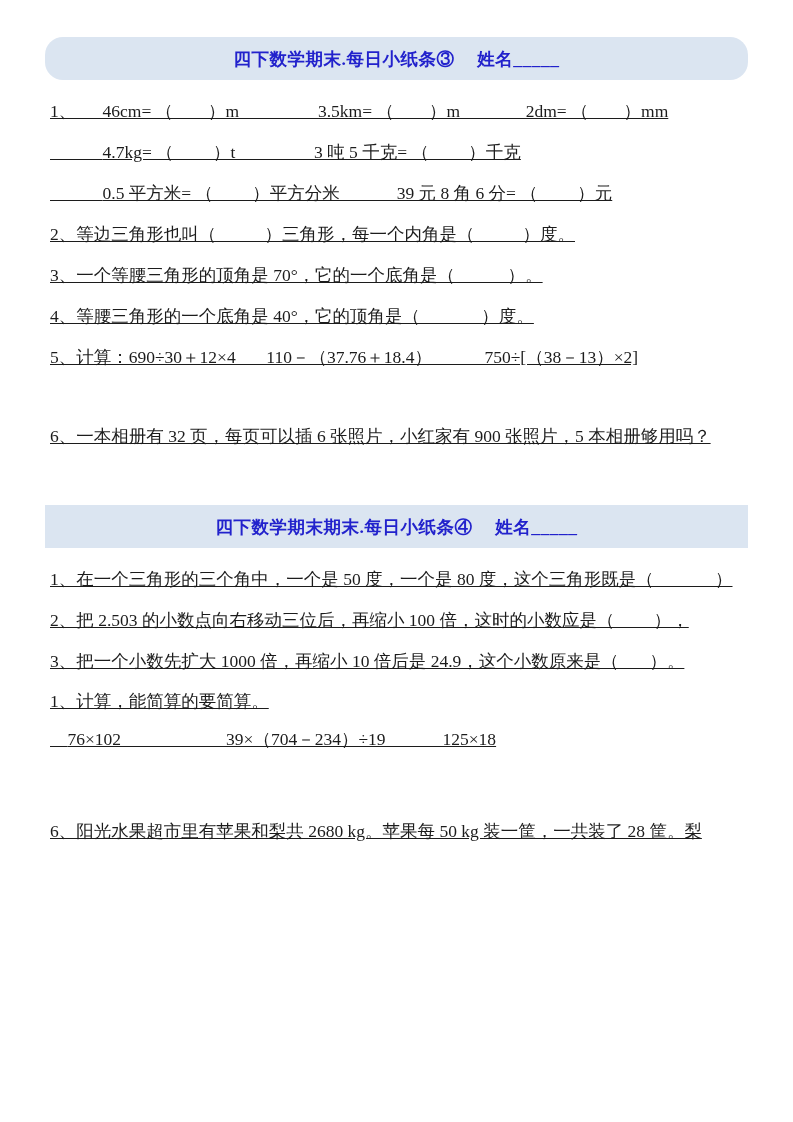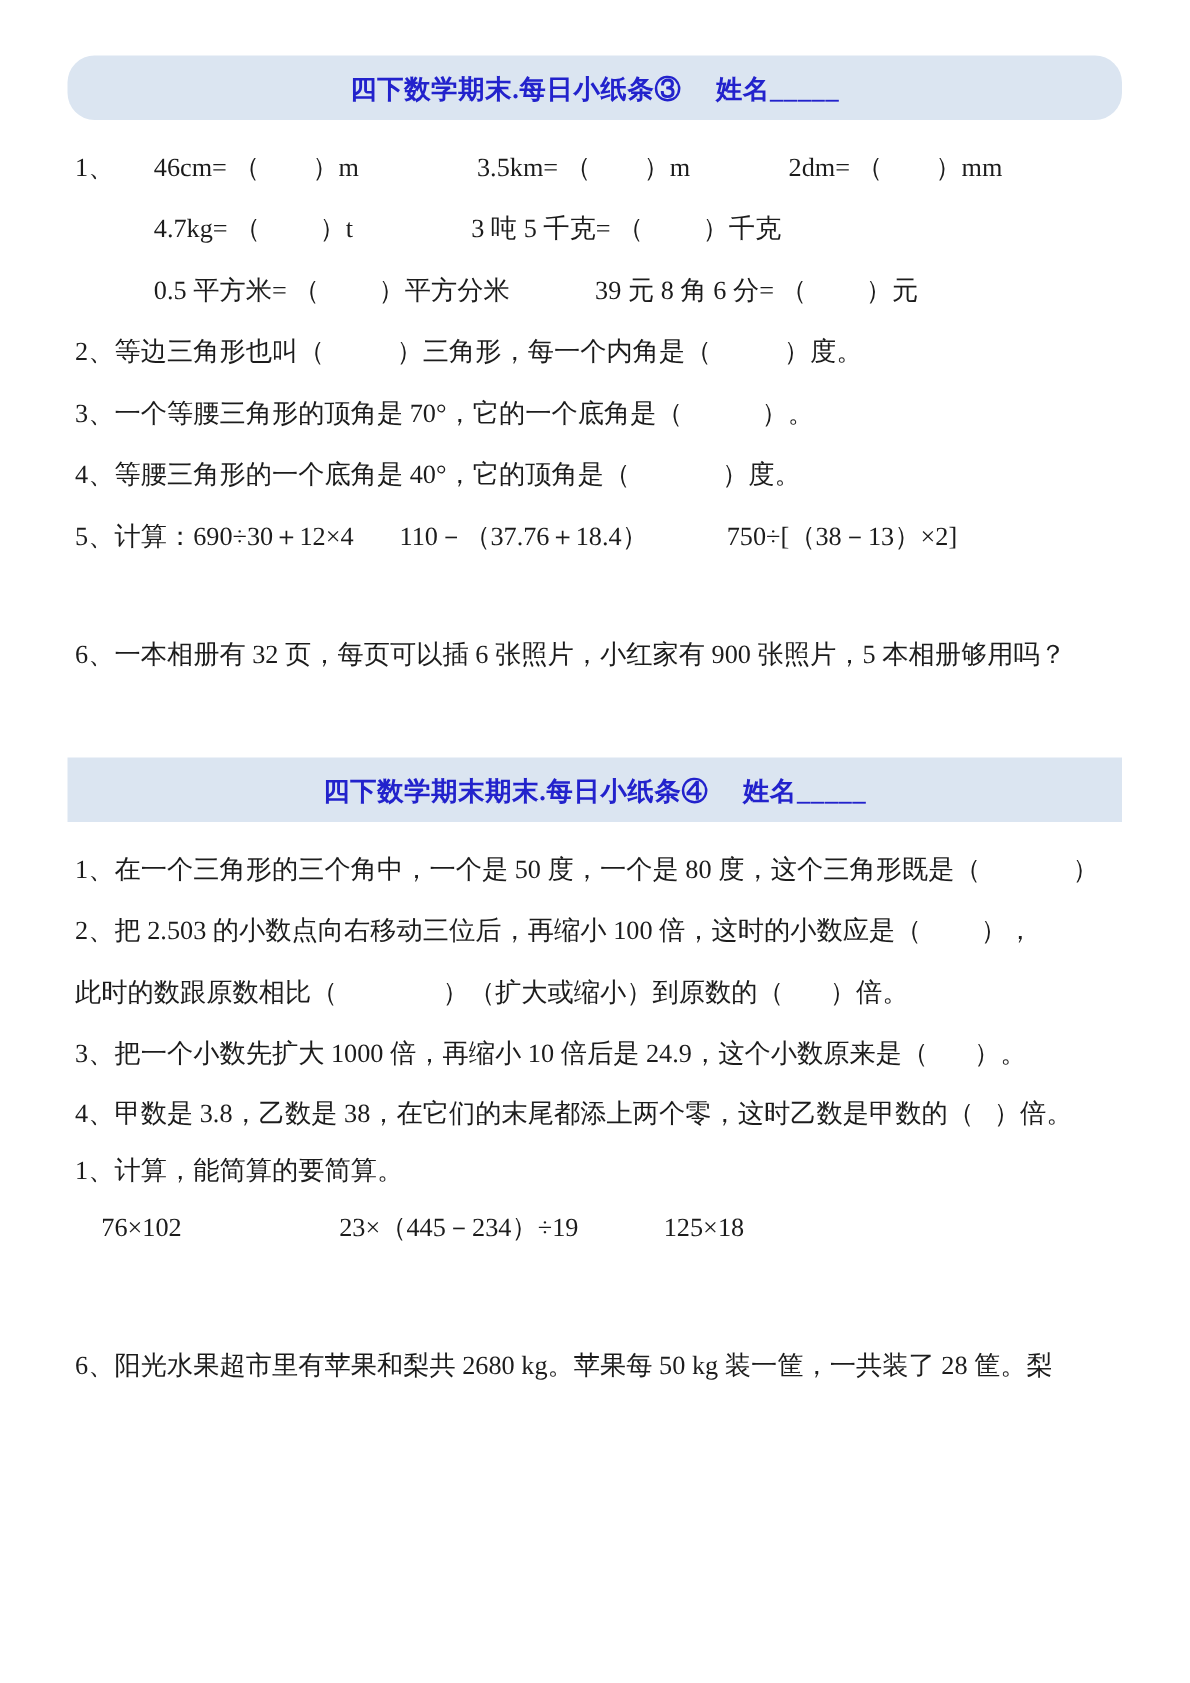--- a/index.html
+++ b/index.html
@@ -34,20 +34,21 @@
   }
   .header-title {
     color: #2222cc;
     font-weight: bold;
     font-size: 17.5px;
     letter-spacing: 0.5px;
     white-space: pre;
   }
   .body-lines {
     margin: 0 45px 0 50px;
+    text-decoration: underline;
   }
   .line {
     font-size: 17.5px;
     line-height: 41px;
     min-height: 41px;
     white-space: pre-wrap;
     color: #1c1c1c;
   }
   .line.first-after-header {
     margin-top: 11px;
@@ -87,21 +88,19 @@
     <div class="line gap-before-q6">6、一本相册有 32 页，每页可以插 6 张照片，小红家有 900 张照片，5 本相册够用吗？</div>
   </div>
 
   <div class="header-bar second">
     <span class="header-title">四下数学期末期末.每日小纸条④　 姓名_____</span>
   </div>
 
   <div class="body-lines">
     <div class="line first-after-header">1、在一个三角形的三个角中，一个是 50 度，一个是 80 度，这个三角形既是（              ）</div>
     <div class="line">2、把 2.503 的小数点向右移动三位后，再缩小 100 倍，这时的小数应是（         ），</div>
-    <div class="line">此时的数跟原数相比（                ）（扩大或缩小）到原数的（       ）倍。</div>
     <div class="line">3、把一个小数先扩大 1000 倍，再缩小 10 倍后是 24.9，这个小数原来是（       ）。</div>
-    <div class="line tight">4、甲数是 3.8，乙数是 38，在它们的末尾都添上两个零，这时乙数是甲数的（   ）倍。</div>
     <div class="line tight">1、计算，能简算的要简算。</div>
-    <div class="line tight">    76×102                        23×（445－234）÷19             125×18</div>
+    <div class="line tight">    76×102                        39×（704－234）÷19             125×18</div>
     <div class="line wp-line gap-before-word-problem">6、阳光水果超市里有苹果和梨共 2680 kg。苹果每 50 kg 装一筐，一共装了 28 筐。梨</div>
   </div>
 
 </div>
 
 </body></html>

